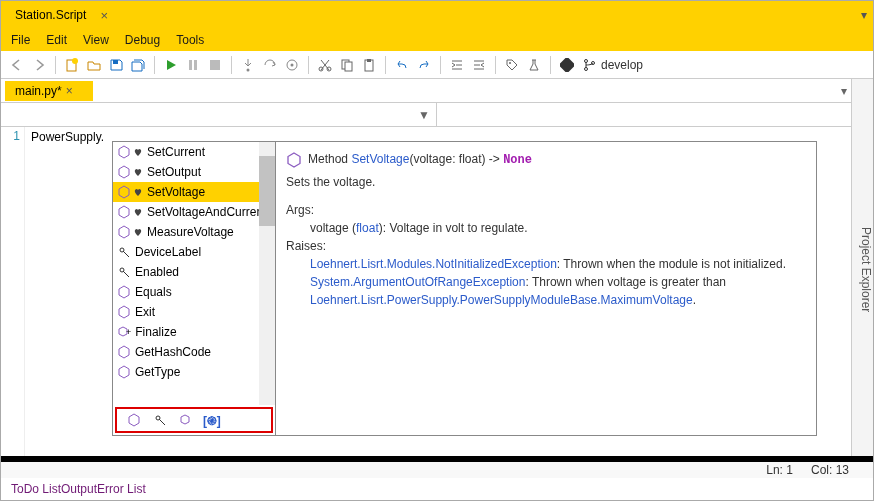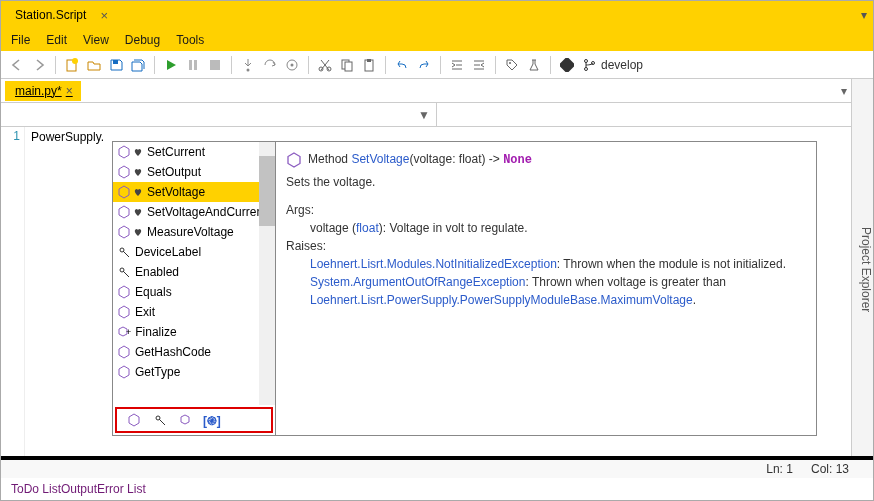--- a/index.html
+++ b/index.html
@@ -7,40 +7,40 @@
 .title-bar { height:28px; background:#ffd100; display:flex; align-items:center; padding:0 6px;justify-content:space-between; }
 .title-bar .tt { padding:3px 8px; }
 .title-bar .x { margin-left:6px; color:#555; font-size:13px; }
 .title-bar .rarrows { margin-left:auto; color:#555; font-size:12px; }
 .menu-bar { height:22px; background:#ffd100; display:flex; align-items:center; padding:0 2px; }
 .menu-bar span { padding:2px 8px; color:#1a1a1a; cursor:default; }
 .toolbar { height:28px; background:#fff; border-bottom:1px solid #ccc; display:flex; align-items:center; padding:0 6px; gap:2px; }
 .tb { width:20px; height:20px; display:flex; align-items:center; justify-content:center; color:#555; }
 .sep { width:1px; height:18px; background:#ccc; margin:0 4px; }
 .doc-tab { height:24px; background:#fff; border-bottom:1px solid #ccc; display:flex; align-items:center; padding:0 4px; }
-.doc-tab .tab { background:#ffd100; padding:3px 8px 3px 10px; display:flex; align-items:center; gap:4px;text-decoration:underline; }
+.doc-tab .tab { background:#ffd100; padding:3px 20px 3px 10px; display:flex; align-items:center; gap:4px; }
 .doc-tab .rdoc { margin-left:auto; display:flex; gap:4px; color:#666; padding-right:6px; }
 .crumbs { height:24px; border-bottom:1px solid #ccc; display:flex; }
 .crumbs div { flex:1; border-right:1px solid #ccc; display:flex; align-items:center; justify-content:flex-end; padding:0 6px; color:#666; }
 .workarea { flex:1; display:flex; min-height:0; position:relative; }
 .gutter { width:24px; background:#fff; border-right:1px solid #eee; text-align:right; padding:2px 4px; color:#2b91af; }
 .editor { flex:1; padding:2px 6px; font-family:Consolas,monospace; font-size:13px; color:#000; position:relative; }
 .popup { position:absolute; top:14px; left:87px; width:705px; height:295px; display:flex; z-index:10; }
 .ac { width:164px; background:#fff; border:1px solid #888; display:flex; flex-direction:column; }
 .ac-list { flex:1; overflow:hidden; position:relative; }
 .ac-item { display:flex; align-items:center; gap:4px; padding:2px 4px; height:20px; }
 .ac-item.sel { background:#ffd100; }
 .ac-sb { position:absolute; right:0; top:0; bottom:0; width:16px; background:#f0f0f0; }
 .ac-thumb { position:absolute; right:0; top:14px; width:16px; height:70px; background:#c2c2c2; }
 .ac-foot { height:26px; border:2px solid #d00; margin:2px; display:flex; align-items:center; gap:12px; padding:0 10px; }
 .doc { flex:1; background:#fff; border:1px solid #888; border-left:none; padding:8px 10px; color:#333; line-height:1.5; overflow:hidden; }
 .doc .hd { display:flex; align-items:center; gap:6px; margin-bottom:4px; }
 .kw { color:#a21caf; font-weight:600;font-family:Liberation Mono, monospace; }
 .lk { color:#2b5bca; }
-.status { height:22px; border-top:4px solid #000000; display:flex; align-items:center; padding:0 8px; color:#333; background:#f8f8f8; }
+.status { height:22px; border-top:6px solid #000000; display:flex; align-items:center; padding:0 8px; color:#333; background:#f8f8f8; }
 .status .r { margin-left:auto; display:flex; gap:18px; padding-right:16px; }
 .bottom { height:22px; background:#fff; display:flex; align-items:center; padding:0 10px; color:#701a75; }
 .sidepanel { position:absolute; right:0; top:78px; bottom:44px; width:22px; background:#f4f4f4; border-left:1px solid #ccc; writing-mode:vertical-rl; text-align:center; padding-top:4px; color:#555; }
 svg { display:block; }
 .devtxt { font-size:12px; color:#333; }
 </style>
 </head>
 <body>
 
 <div class="title-bar">

